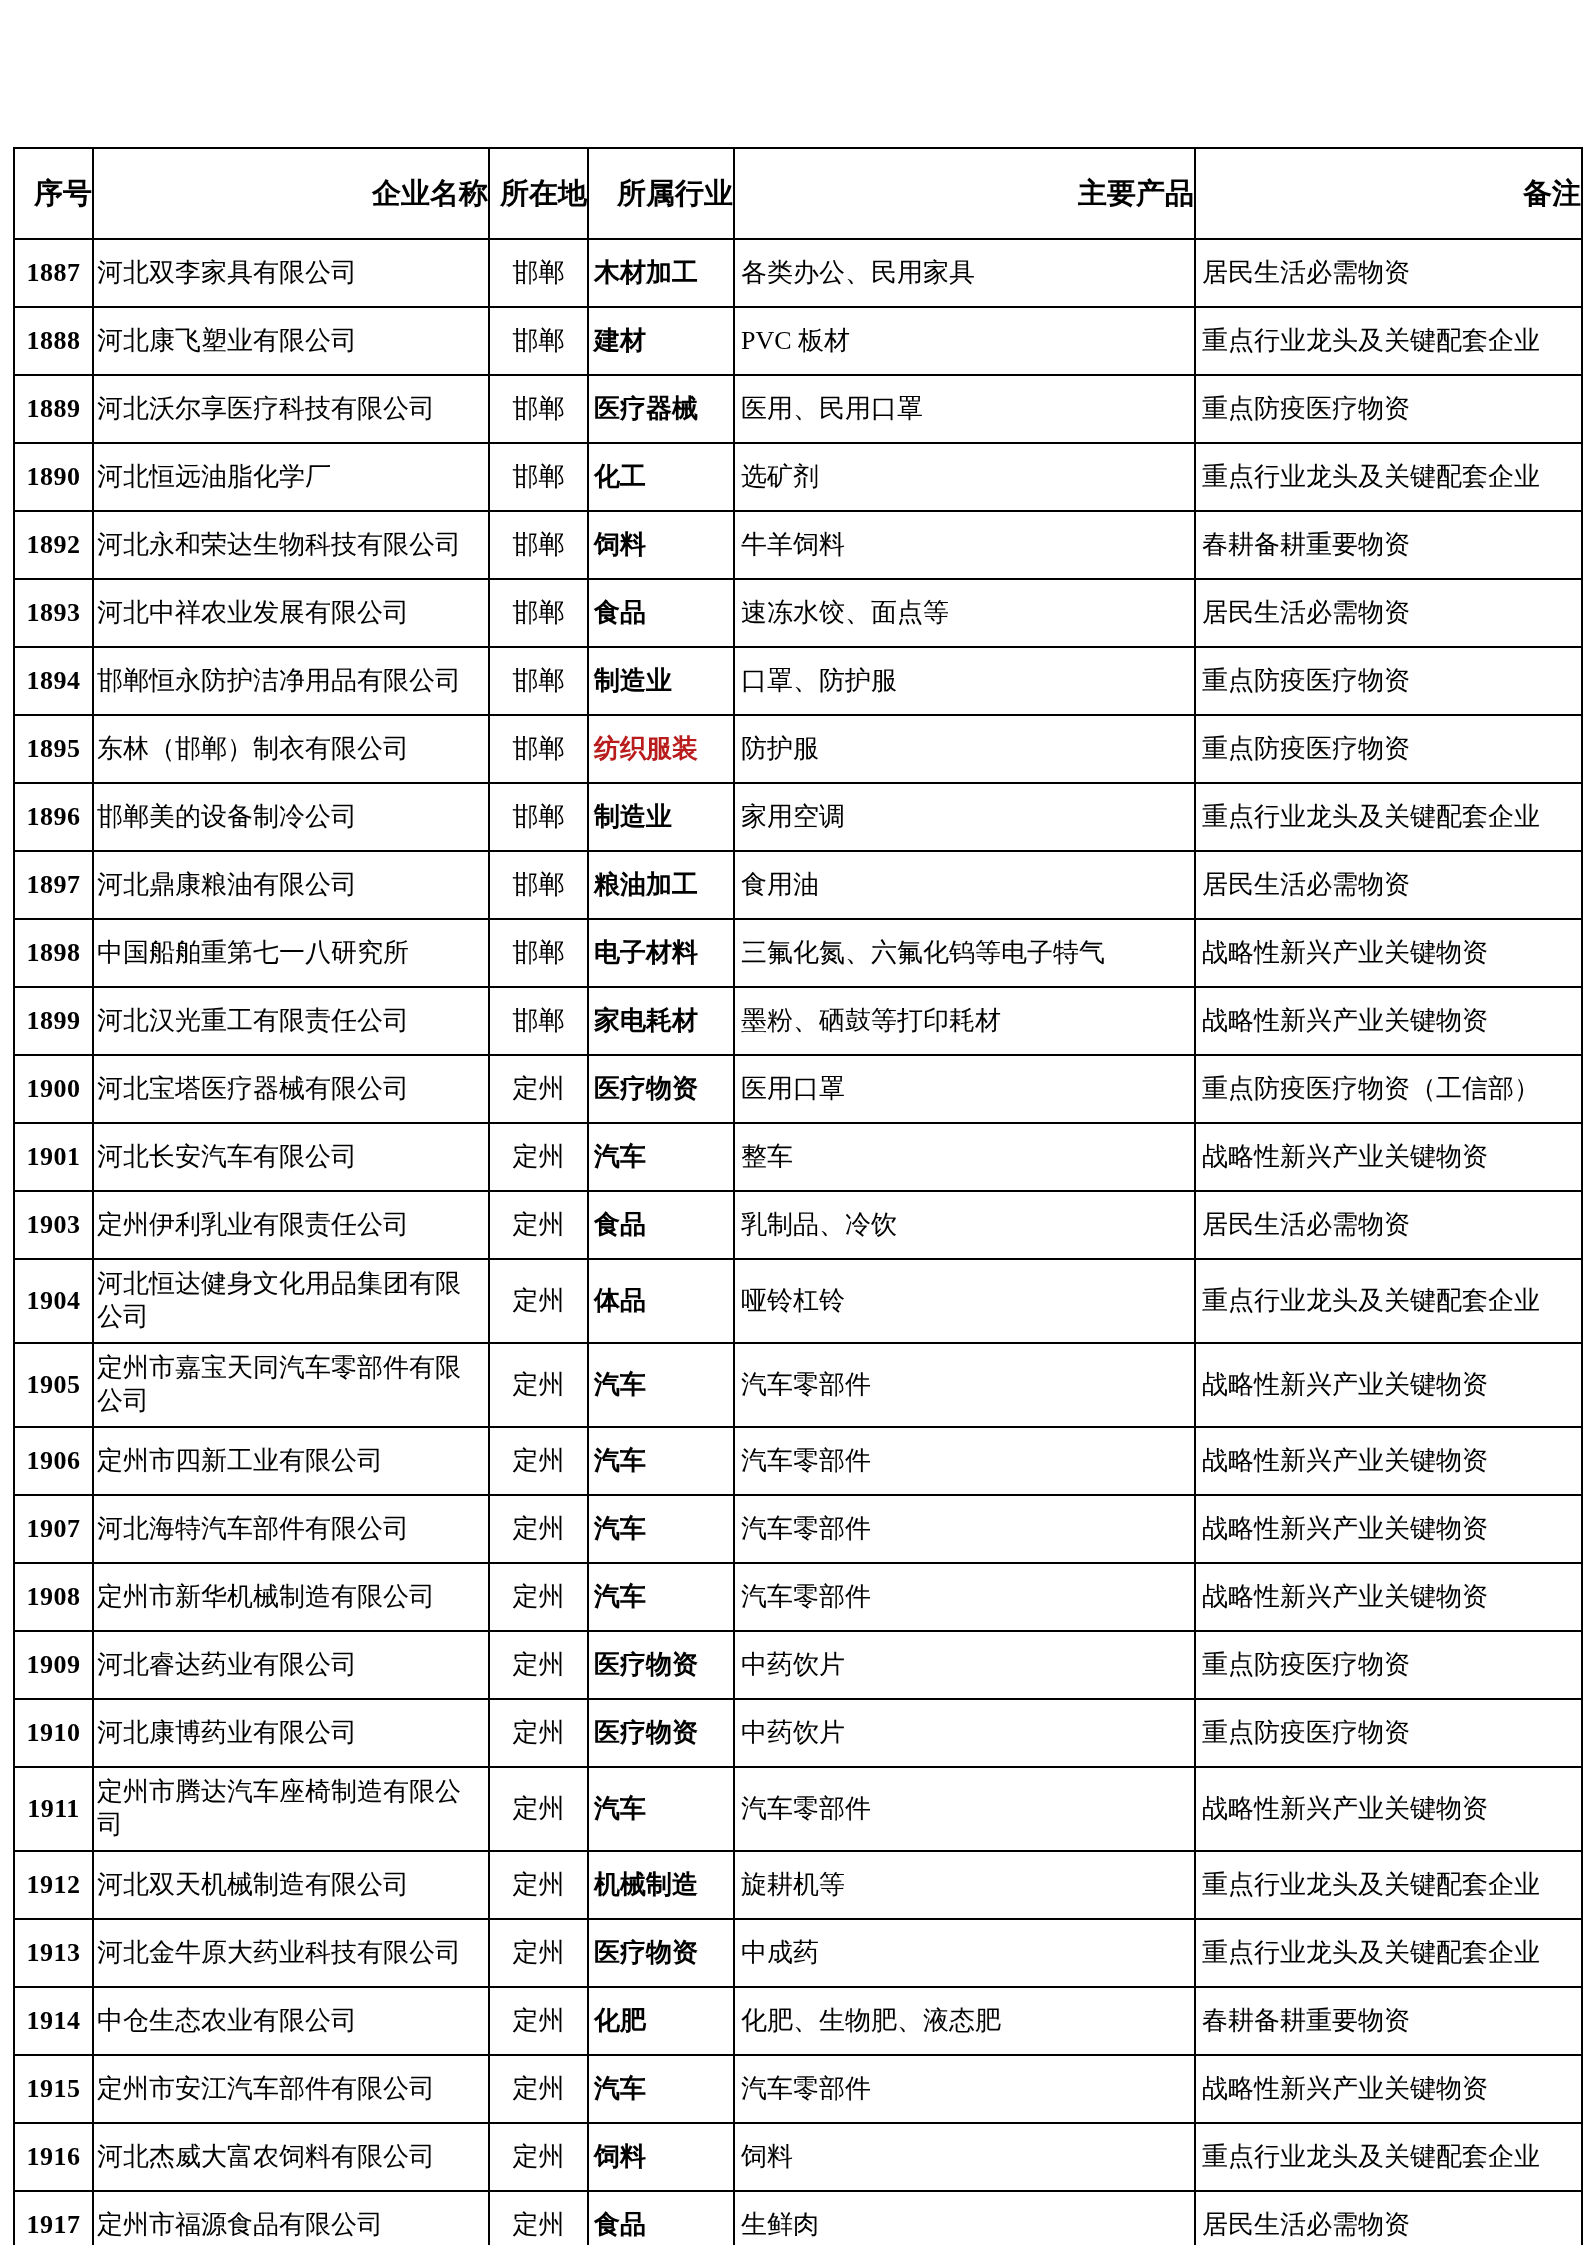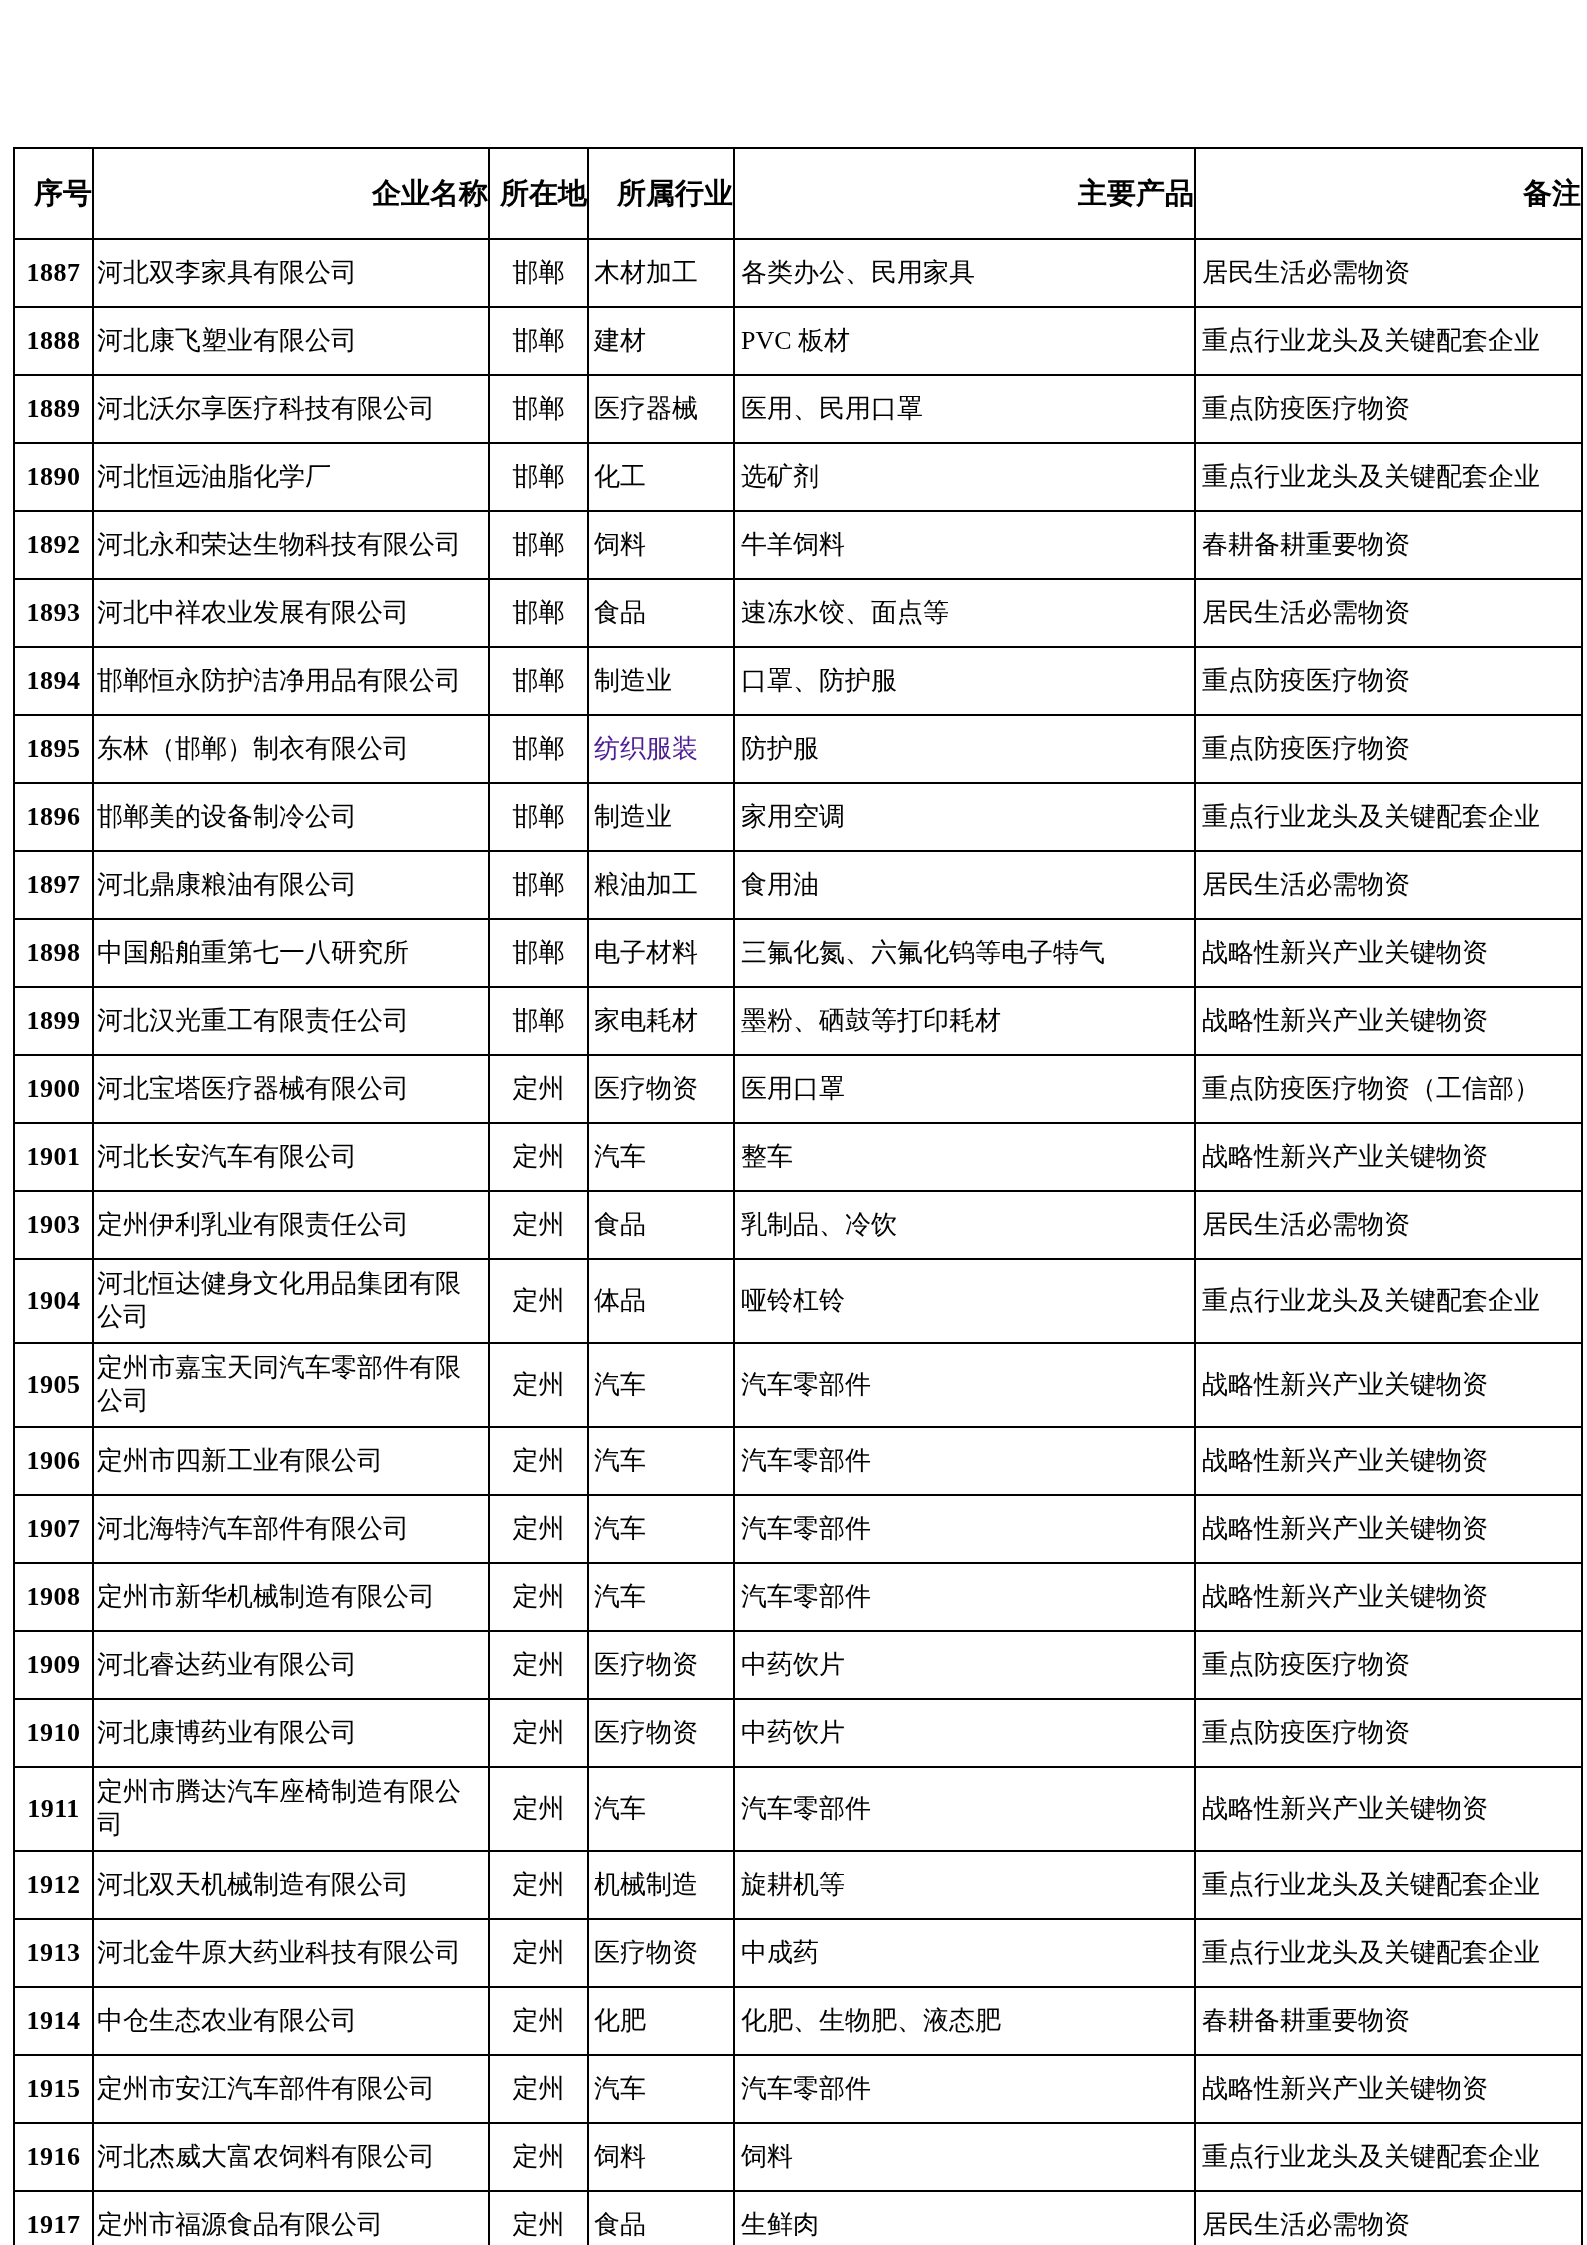--- a/index.html
+++ b/index.html
@@ -51,21 +51,21 @@
     word-break: break-all;
   }
   td.col-serial {
     text-align: center;
     font-weight: bold;
     padding: 0;
     letter-spacing: 0.5px;
   }
   td.col-name     { padding: 2px 14px 2px 3px; }
   td.col-location { text-align: center; padding: 12px; }
-  td.col-industry { padding-left: 5px; }
+  td.col-industry { padding-left: 5px; font-weight: bold; }
   td.col-products { padding-left: 6px; }
   td.col-remark   { padding-left: 6px; }
 </style>
 </head>
 <body>
 
 <div class="sheet">
   <table class="company-table">
     <colgroup>
       <col class="c-serial">
@@ -139,21 +139,21 @@
           <td class="col-name">邯郸恒永防护洁净用品有限公司</td>
           <td class="col-location">邯郸</td>
           <td class="col-industry">制造业</td>
           <td class="col-products">口罩、防护服</td>
           <td class="col-remark">重点防疫医疗物资</td>
         </tr>
         <tr>
           <td class="col-serial">1895</td>
           <td class="col-name">东林（邯郸）制衣有限公司</td>
           <td class="col-location">邯郸</td>
-          <td class="col-industry" style="color: #4c1d95;">纺织服装</td>
+          <td class="col-industry" style="color: #b91c1c;">纺织服装</td>
           <td class="col-products">防护服</td>
           <td class="col-remark">重点防疫医疗物资</td>
         </tr>
         <tr>
           <td class="col-serial">1896</td>
           <td class="col-name">邯郸美的设备制冷公司</td>
           <td class="col-location">邯郸</td>
           <td class="col-industry">制造业</td>
           <td class="col-products">家用空调</td>
           <td class="col-remark">重点行业龙头及关键配套企业</td>

